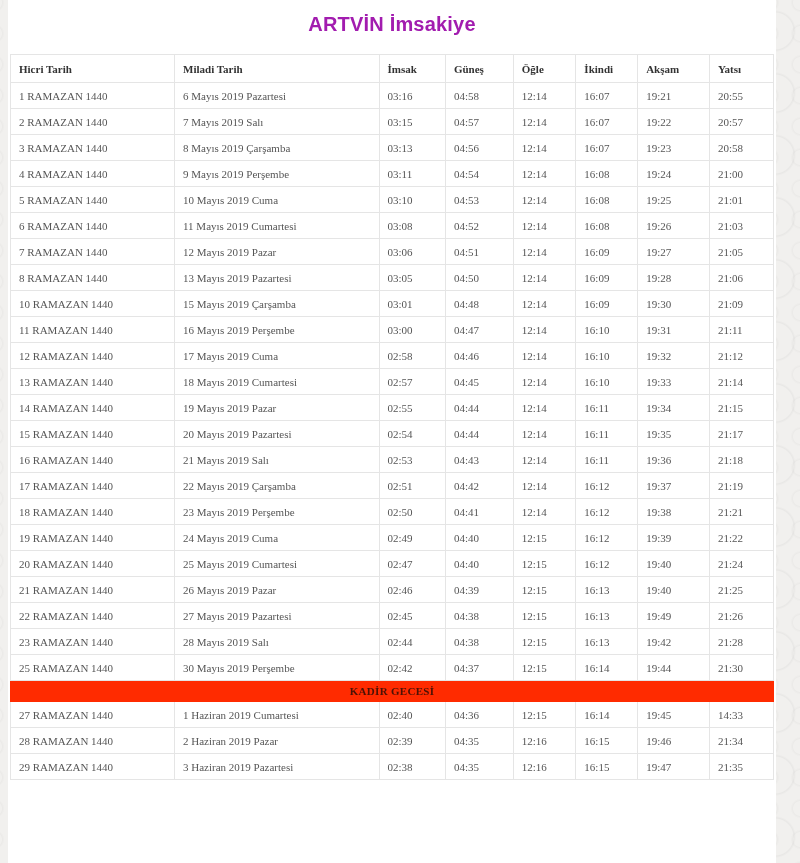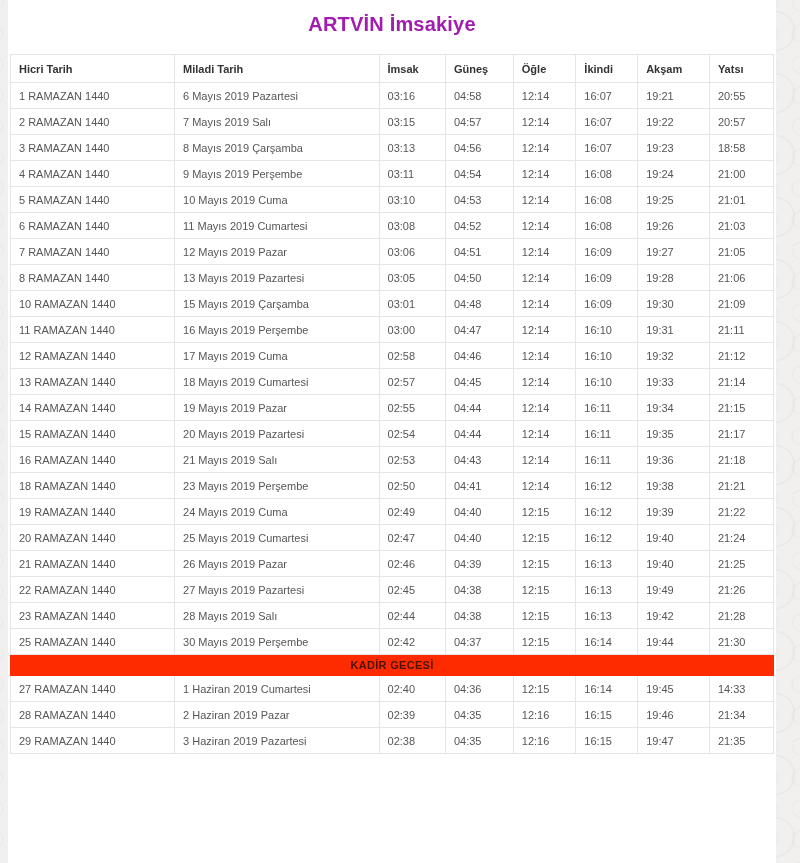--- a/index.html
+++ b/index.html
@@ -34,20 +34,21 @@
     font-size: 20px;
     font-weight: bold;
     color: #a21caf;
     letter-spacing: 0.2px;
   }
   table.imsakiye {
     width: calc(100% - 4px);
     margin: 9px 2px 0 2px;
     border-collapse: collapse;
     table-layout: fixed;
+    font-family: Liberation Serif, serif;
   }
   .imsakiye th,
   .imsakiye td {
     border: 1px solid #e5e5e5;
     font-size: 11px;
     padding: 7px 8px 6px 8px;
     text-align: left;
     vertical-align: middle;
     white-space: nowrap;
     overflow: hidden;
@@ -132,21 +133,21 @@
           <td>20:57</td>
         </tr>
         <tr>
           <td>3 RAMAZAN 1440</td>
           <td>8 Mayıs 2019 Çarşamba</td>
           <td>03:13</td>
           <td>04:56</td>
           <td>12:14</td>
           <td>16:07</td>
           <td>19:23</td>
-          <td>18:58</td>
+          <td>20:58</td>
         </tr>
         <tr>
           <td>4 RAMAZAN 1440</td>
           <td>9 Mayıs 2019 Perşembe</td>
           <td>03:11</td>
           <td>04:54</td>
           <td>12:14</td>
           <td>16:08</td>
           <td>19:24</td>
           <td>21:00</td>
@@ -253,20 +254,30 @@
         </tr>
         <tr>
           <td>16 RAMAZAN 1440</td>
           <td>21 Mayıs 2019 Salı</td>
           <td>02:53</td>
           <td>04:43</td>
           <td>12:14</td>
           <td>16:11</td>
           <td>19:36</td>
           <td>21:18</td>
+        </tr>
+        <tr>
+          <td>17 RAMAZAN 1440</td>
+          <td>22 Mayıs 2019 Çarşamba</td>
+          <td>02:51</td>
+          <td>04:42</td>
+          <td>12:14</td>
+          <td>16:12</td>
+          <td>19:37</td>
+          <td>21:19</td>
         </tr>
         <tr>
           <td>18 RAMAZAN 1440</td>
           <td>23 Mayıs 2019 Perşembe</td>
           <td>02:50</td>
           <td>04:41</td>
           <td>12:14</td>
           <td>16:12</td>
           <td>19:38</td>
           <td>21:21</td>

